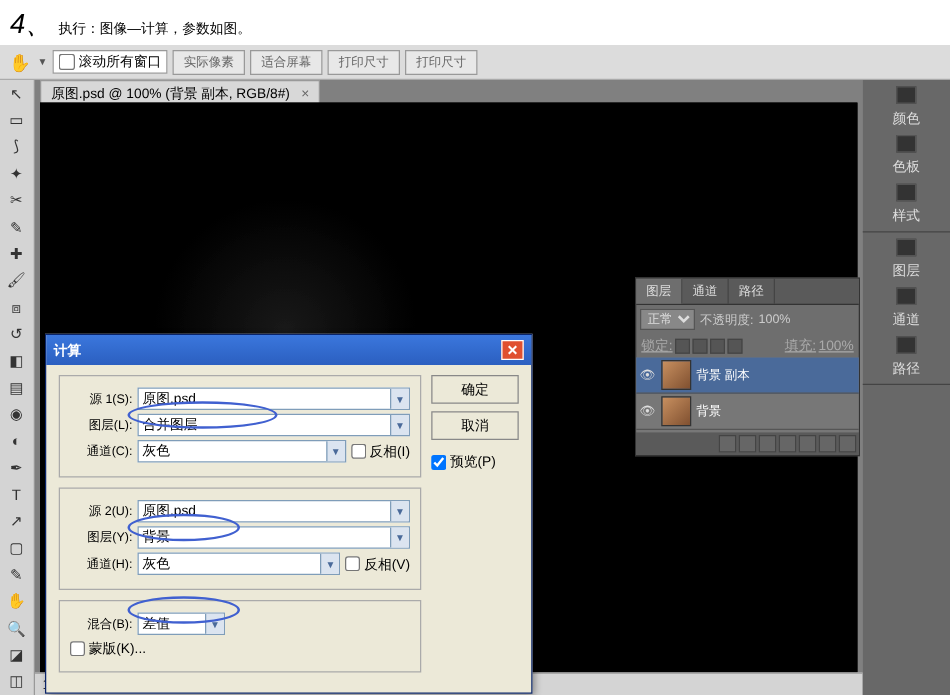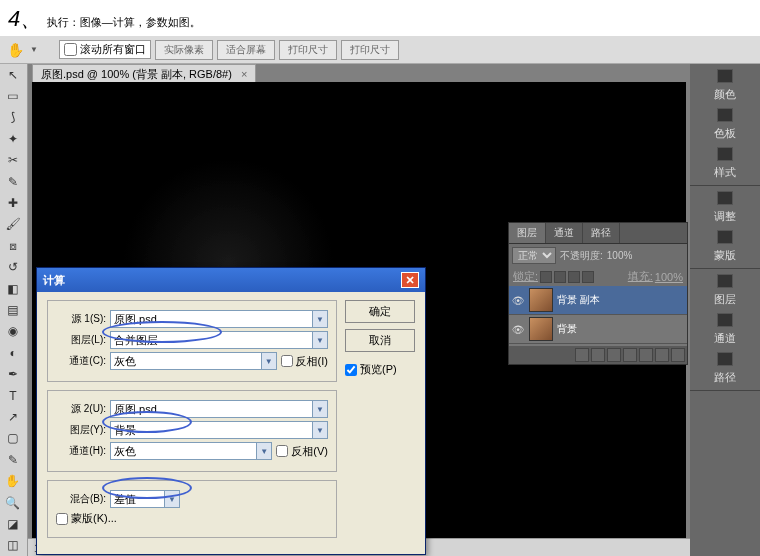--- a/index.html
+++ b/index.html
@@ -2,21 +2,21 @@
 <html><head>
 <meta charset="utf-8">
 <style>
 * { margin: 0; padding: 0; box-sizing: border-box; font-family: "Microsoft YaHei", SimSun, Arial, sans-serif; font-size: 11px; }
 body { background: #fff; width: 760px; height: 556px; overflow: hidden; }
 .instruction { padding: 4px 8px; font-size: 18px; font-family: SimSun; color: #000; }
 .instruction .num { font-size: 22px; font-style: italic; }
 .app { position: absolute; top: 36px; left: 0; width: 760px; height: 520px; background: #8e8e8e; }
 .topbar { height: 28px; background: #dcdcdc; display: flex; align-items: center; padding: 2px 6px; gap: 4px; border-bottom: 1px solid #aaa; }
 .hand-icon { width: 20px; height: 20px; display: flex; align-items: center; justify-content: center; color: #333; font-size: 14px; }
-.scrollall { display: flex; align-items: center; gap: 3px; background: #fff; border: 1px solid #999; padding: 1px 4px; margin-left: 17px; }
+.scrollall { display: flex; align-items: center; gap: 3px; background: #fff; border: 1px solid #999; padding: 1px 4px; }
 .btn-small { background: #e8e8e8; border: 1px solid #999; padding: 2px 8px; color: #666; font-size: 10px; }
 .main { position: relative; height: 492px; display: flex; }
 .tools { width: 28px; background: #d4d4d4; display: flex; flex-direction: column; border-right: 1px solid #999; }
 .tool { width: 26px; height: 22px; display: flex; align-items: center; justify-content: center; color: #333; font-size: 12px; border: 1px solid transparent; cursor: pointer; }
 .canvas-area { flex: 1; background: #808080; position: relative; }
 .doc-tab { position: absolute; top: 0; left: 4px; background: #d8d8d8; padding: 2px 8px; font-size: 11px; border: 1px solid #999; border-bottom: none; }
 .doc-tab .x { margin-left: 6px; color: #666; }
 .canvas { position: absolute; top: 18px; left: 4px; right: 4px; bottom: 18px; background: #000; overflow: hidden; }
 .texture { width: 100%; height: 100%; background:
   radial-gradient(circle at 30% 40%, #2a2a2a 0%, #0a0a0a 30%, #000 60%),
@@ -48,21 +48,21 @@
 .dialog { position: absolute; top: 231px; left: 36px; width: 390px; background: #ece9d8; border: 1px solid #0a246a; z-index: 10; box-shadow: 2px 2px 6px rgba(0,0,0,0.4); }
 .dlg-title { background: linear-gradient(#3b77dd, #2b5fc0); color: #fff; padding: 4px 6px; display: flex; justify-content: space-between; align-items: center; font-size: 13px; font-weight: bold; }
 .dlg-close { width: 18px; height: 16px; background: #e05030; color: #fff; display: flex; align-items: center; justify-content: center; font-size: 11px; border: 1px solid #fff; cursor: pointer; }
 .dlg-body { padding: 8px 10px; display: flex; gap: 8px; }
 .dlg-left { flex: 1; }
 .dlg-right { width: 70px; display: flex; flex-direction: column; gap: 6px; align-items: stretch; }
 .fieldset { border: 1px solid #aaa; padding: 6px 8px 8px; margin-bottom: 8px; position: relative; }
 .row { display: flex; align-items: center; gap: 4px; margin: 3px 0; }
 .lbl { width: 50px; text-align: right; color: #000; font-size: 10px; }
 .lbl-w { width: 64px; text-align: right; color: #000; font-size: 11px; }
-.combo { flex: 1; height: 18px; border: 1px solid #7f9db9; background: #fff; display: flex; align-items: flex-end; padding: 0 3px; font-size: 11px; position: relative; }
+.combo { flex: 1; height: 18px; border: 1px solid #7f9db9; background: #fff; display: flex; align-items: flex-start; padding: 0 3px; font-size: 11px; position: relative; }
 .combo.nrw { flex: 0 0 70px; }
 .combo-arrow { position: absolute; right: 0; top: 0; bottom: 0; width: 15px; background: #dbe4f0; border-left: 1px solid #7f9db9; display: flex; align-items: center; justify-content: center; font-size: 8px; color: #4a6a9a; }
 .chk { display: flex; align-items: center; gap: 3px; font-size: 11px; }
 .chk input { width: 12px; height: 12px; }
 .dlg-btn { background: #ece9d8; border: 1px solid #888; padding: 3px 0; text-align: center; font-size: 11px; cursor: pointer; }
 .txt-in { width: 40px; height: 16px; border: 1px solid #7f9db9; background: #fff; padding: 0 2px; font-size: 11px; }
 .circle { position: absolute; border: 2px solid #4060d0; border-radius: 50%; pointer-events: none; }
 </style>
 </head>
 <body>
@@ -139,30 +139,20 @@
             <span>色板</span>
           </div>
         <div class="rp-item">
             <span class="rp-icon"></span>
             <span>样式</span>
           </div>
       </div>
       <div class="rp-group">
         <div class="rp-item">
             <span class="rp-icon"></span>
-            <span>调整</span>
-          </div>
-        <div class="rp-item">
-            <span class="rp-icon"></span>
-            <span>蒙版</span>
-          </div>
-      </div>
-      <div class="rp-group">
-        <div class="rp-item">
-            <span class="rp-icon"></span>
             <span>图层</span>
           </div>
         <div class="rp-item">
             <span class="rp-icon"></span>
             <span>通道</span>
           </div>
         <div class="rp-item">
             <span class="rp-icon"></span>
             <span>路径</span>
           </div>

